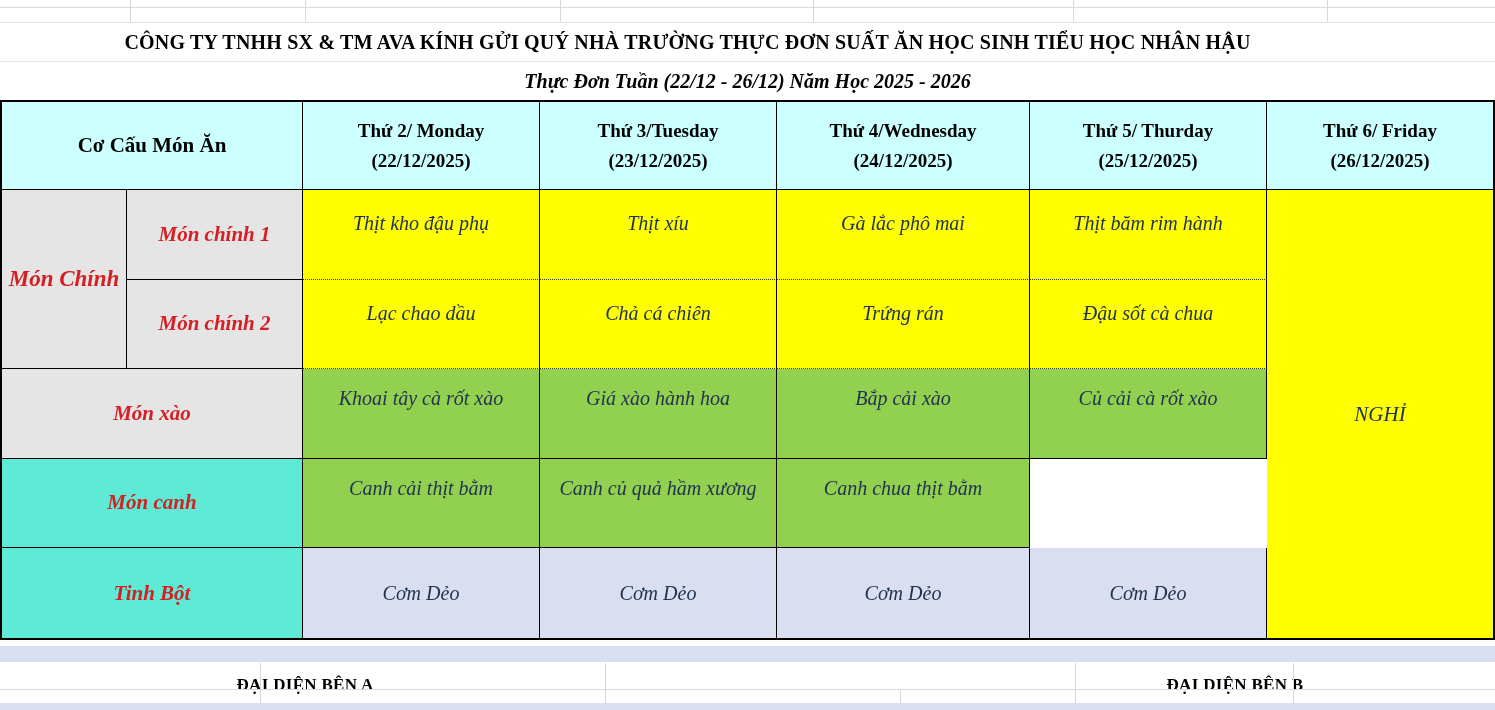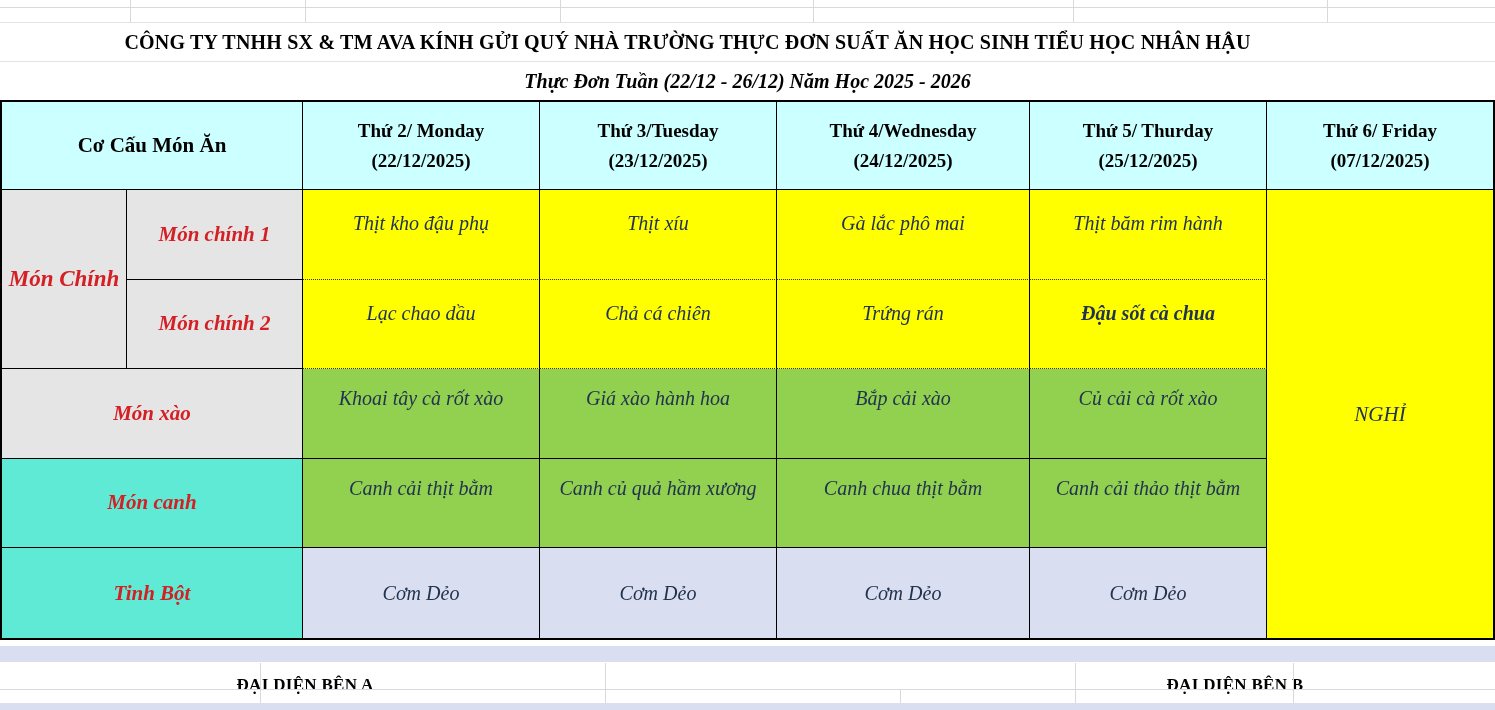--- a/index.html
+++ b/index.html
@@ -68,49 +68,48 @@
     <div class="c hdr" style="grid-area:1/5/2/6;">
       <span>Thứ 4/Wednesday</span>
       <span>(24/12/2025)</span>
     </div>
     <div class="c hdr" style="grid-area:1/6/2/7;">
       <span>Thứ 5/ Thurday</span>
       <span>(25/12/2025)</span>
     </div>
     <div class="c hdr noright" style="grid-area:1/7/2/8;">
       <span>Thứ 6/ Friday</span>
-      <span>(07/12/2025)</span>
+      <span>(26/12/2025)</span>
     </div>
 
     <div class="c cyan redlbl grouplbl" style="grid-area:2/1/4/2;">Món Chính</div>
     <div class="c cyan redlbl" style="grid-area:2/2/3/3;">Món chính 1</div>
     <div class="c cyan redlbl" style="grid-area:3/2/4/3;">Món chính 2</div>
     <div class="c cyan redlbl" style="grid-area:4/1/5/3;">Món xào</div>
     <div class="c white redlbl" style="grid-area:5/1/6/3;">Món canh</div>
     <div class="c white redlbl nobottom" style="grid-area:6/1/7/3;">Tinh Bột</div>
 
     <div class="c dish ydish dotted" style="grid-area:2/3/3/4;">Thịt kho đậu phụ</div>
     <div class="c dish ydish dotted" style="grid-area:2/4/3/5;">Thịt xíu</div>
     <div class="c dish ydish dotted" style="grid-area:2/5/3/6;">Gà lắc phô mai</div>
     <div class="c dish ydish dotted" style="grid-area:2/6/3/7;">Thịt băm rim hành</div>
 
     <div class="c dish ydish dotted" style="grid-area:3/3/4/4;">Lạc chao dầu</div>
     <div class="c dish ydish dotted" style="grid-area:3/4/4/5;">Chả cá chiên</div>
     <div class="c dish ydish dotted" style="grid-area:3/5/4/6;">Trứng rán</div>
-    <div class="c dish ydish dotted" style="grid-area:3/6/4/7;font-weight:bold;">Đậu sốt cà chua</div>
+    <div class="c dish ydish dotted" style="grid-area:3/6/4/7;">Đậu sốt cà chua</div>
 
     <div class="c dish gdish" style="grid-area:4/3/5/4;">Khoai tây cà rốt xào</div>
     <div class="c dish gdish" style="grid-area:4/4/5/5;">Giá xào hành hoa</div>
     <div class="c dish gdish" style="grid-area:4/5/5/6;">Bắp cải xào</div>
     <div class="c dish gdish" style="grid-area:4/6/5/7;">Củ cải cà rốt xào</div>
 
     <div class="c dish gdish" style="grid-area:5/3/6/4;">Canh cải thịt bằm</div>
     <div class="c dish gdish" style="grid-area:5/4/6/5;">Canh củ quả hầm xương</div>
     <div class="c dish gdish" style="grid-area:5/5/6/6;">Canh chua thịt bằm</div>
-    <div class="c dish gdish" style="grid-area:5/6/6/7;">Canh cải thảo thịt bằm</div>
 
     <div class="c dish sdish nobottom" style="grid-area:6/3/7/4;">Cơm Dẻo</div>
     <div class="c dish sdish nobottom" style="grid-area:6/4/7/5;">Cơm Dẻo</div>
     <div class="c dish sdish nobottom" style="grid-area:6/5/7/6;">Cơm Dẻo</div>
     <div class="c dish sdish nobottom" style="grid-area:6/6/7/7;">Cơm Dẻo</div>
 
     <div class="c fri" style="grid-area:2/7/7/8;">NGHỈ</div>
   </div>
 
   <div class="band" style="top:646px;height:16px;"></div>

